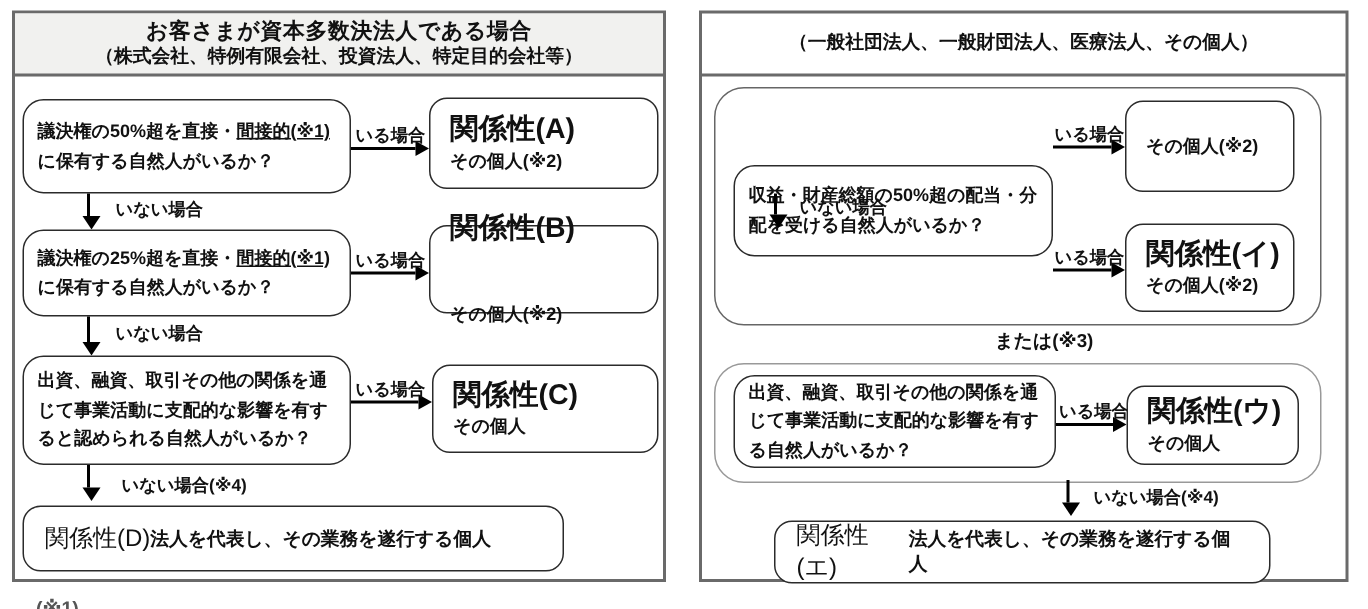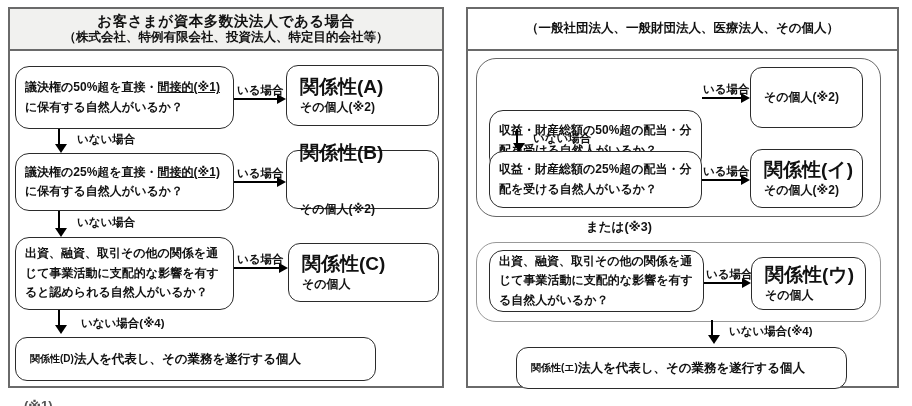--- a/index.html
+++ b/index.html
@@ -11,21 +11,21 @@
   #left-panel .panel-header{background:#f1f1ef;}
   .h-title{font-size:14.5px;font-weight:bold;letter-spacing:0.5px;line-height:1.25;}
   .h-sub{font-size:12.5px;font-weight:bold;line-height:1.25;}
   .qbox{position:absolute;border:1.6px solid #2b2b2b;border-radius:14px;background:#fff;font-size:12px;font-weight:bold;line-height:1.62;display:flex;align-items:center;padding:3px 9px;box-sizing:border-box;}
   .qbox .qtext{display:block;}
   .u{text-decoration:underline;margin-top:36px;}
   .rbox{position:absolute;border:1.6px solid #2b2b2b;border-radius:12px;background:#fff;padding:4px 0 4px 13px;box-sizing:border-box;display:flex;flex-direction:column;justify-content:center;}
   .r-title{font-size:19px;font-weight:bold;line-height:1.3;}
   .r-sub{font-size:12px;font-weight:bold;line-height:1.3;}
   .dbox{position:absolute;border:1.6px solid #2b2b2b;border-radius:12px;background:#fff;display:flex;align-items:center;padding:0 14px;box-sizing:border-box;}
-  .d-title{font-size:10px;font-weight:bold;}
+  .d-title{font-size:16px;font-weight:normal;}
   .d-text{font-size:12.5px;font-weight:bold;}
   .outline{position:absolute;border:1.5px solid #666;border-radius:20px;background:transparent;}
   .outline.light{border-color:#999;}
   .harrow{position:absolute;height:0;border-top:2px solid #000;}
   .harrow:after{content:"";position:absolute;right:-9px;top:-6px;width:0;height:0;border-left:9px solid #000;border-top:5.5px solid transparent;border-bottom:5.5px solid transparent;}
   .varrow{position:absolute;width:0;border-left:2px solid #000;}
   .varrow:after{content:"";position:absolute;bottom:-9px;left:-5px;width:0;height:0;border-top:9px solid #000;border-left:6px solid transparent;border-right:6px solid transparent;}
   .lbl{position:absolute;font-size:11.5px;font-weight:bold;white-space:nowrap;}
   
   #lq1{left:5px;top:57px;width:219px;height:63px;}
@@ -52,21 +52,21 @@
   #rq1{left:21px;top:59px;width:213px;height:61px;margin-top:42px;}
   #rra{left:282px;top:58px;width:113px;height:61px;}
   #ra1{left:234px;top:88px;width:39px;}
   #ryl1{left:235px;top:73px;}
   #rv1{left:48px;top:120px;height:14px;}
   #rnl1{left:65px;top:122px;}
   #rq2{left:21px;top:142px;width:213px;height:57px;}
   #rrb{left:282px;top:140px;width:113px;height:59px;}
   #ra2{left:234px;top:170px;width:39px;}
   #ryl2{left:235px;top:155px;}
-  #ror{left:118px;top:210px;width:220px;text-align:left;font-size:12.5px;}
+  #ror{left:118px;top:210px;width:220px;text-align:center;font-size:12.5px;}
   #rc2{left:8px;top:233px;width:403px;height:78px;}
   #rq3{left:21px;top:241px;width:215px;height:62px;}
   #rrc{left:283px;top:248px;width:115px;height:53px;}
   #ra3{left:236px;top:273px;width:38px;}
   #ryl3{left:238px;top:258px;}
   #rv2{left:243px;top:311px;height:15px;}
   #rnl2{left:261px;top:315px;}
   #rrd{left:48px;top:338px;width:331px;height:42px;align-items:center;}
   #footnote{position:absolute;left:24px;top:398px;font-size:13px;font-weight:bold;color:#555;}
 </style>
@@ -136,23 +136,20 @@
   </div>
   <div class="harrow" id="ra1"></div>
   <div class="lbl" id="ryl1">いる場合</div>
   <div class="rbox" id="rra">
     <div class="r-sub">その個人(※2)</div>
   </div>
 
   <div class="varrow" id="rv1"></div>
   <div class="lbl" id="rnl1">いない場合</div>
 
-  <div class="qbox" id="rq2">
-    <span class="qtext">収益・財産総額の25%超の配当・分配を受ける自然人がいるか？</span>
-  </div>
   <div class="harrow" id="ra2"></div>
   <div class="lbl" id="ryl2">いる場合</div>
   <div class="rbox" id="rrb">
     <div class="r-title">関係性(イ)</div>
     <div class="r-sub">その個人(※2)</div>
   </div>
 
   <div class="lbl" id="ror">または(※3)</div>
 
   <div class="outline light" id="rc2"></div>

